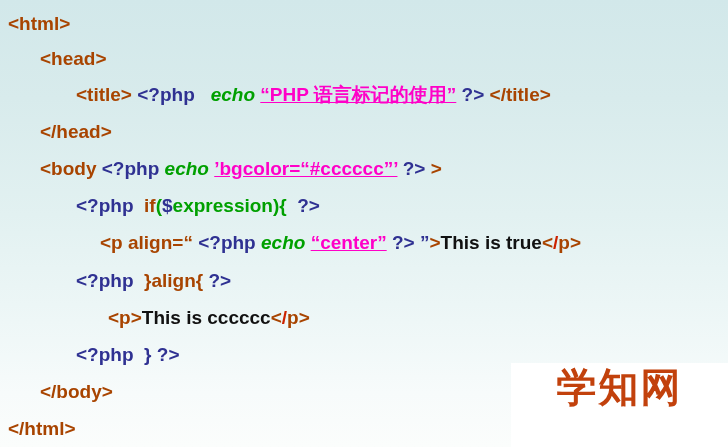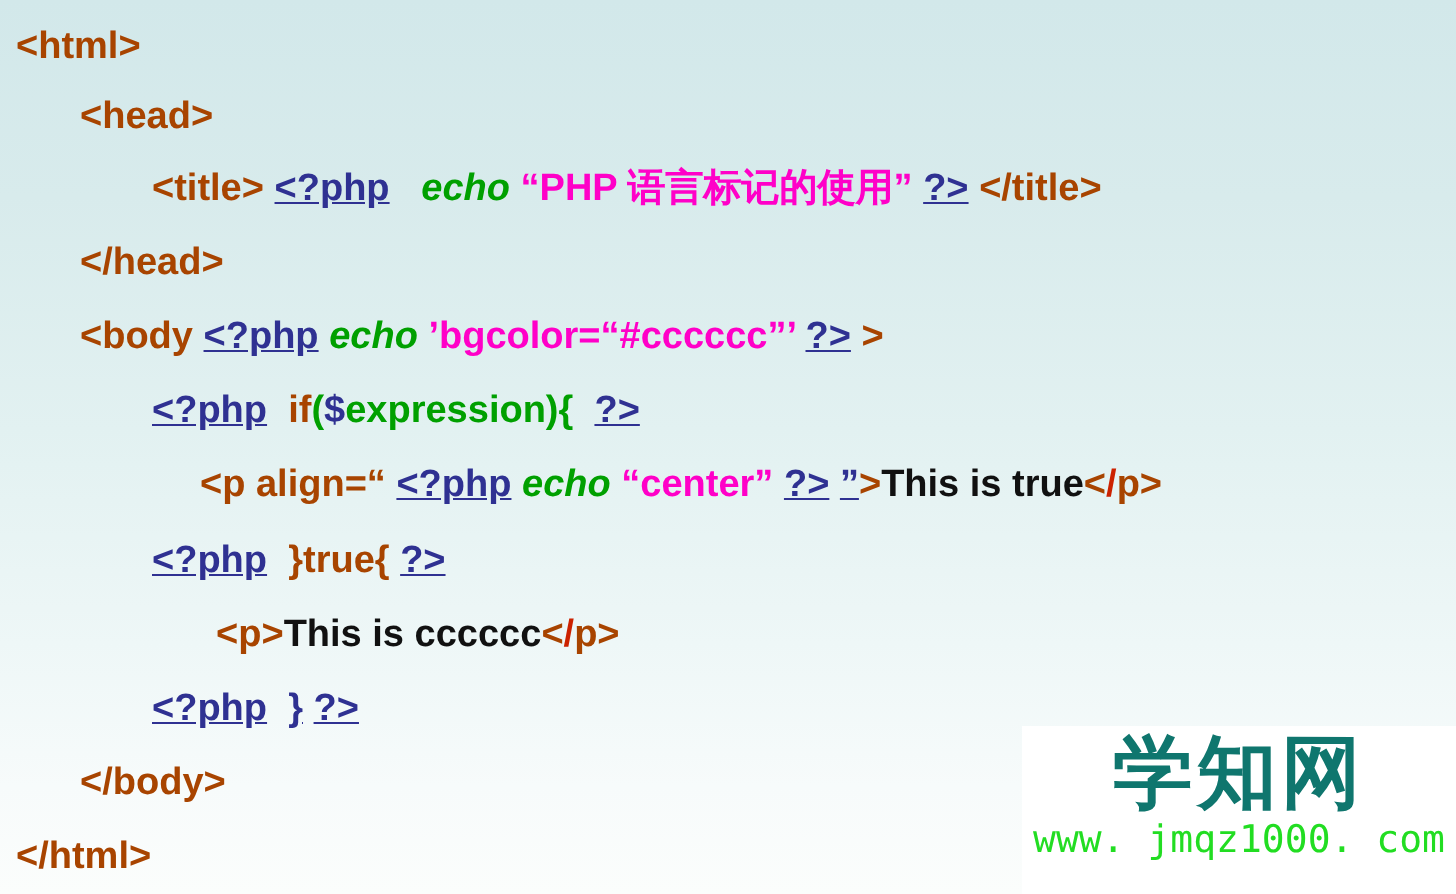--- a/index.html
+++ b/index.html
@@ -30,23 +30,23 @@
     font-family: "Liberation Sans", "DejaVu Sans", sans-serif;
     font-weight: bold;
     font-size: 19px;
     line-height: 20px;
     letter-spacing: 0px;
   }
 
   
   .t-tag     { color: #a84400; }          
   .t-slash   { color: #cc2200; }          
-  .t-php     { color: #2f3192; text-decoration: underline; }          
+  .t-php     { color: #2f3192; }          
   .t-echo    { color: #00a000; font-style: italic; }          
-  .t-str     { color: #ff00c8; }          
+  .t-str     { color: #ff00c8; text-decoration: underline; }          
   .t-plain   { color: #111111; }          
   .t-kw      { color: #a84400; }          
   .t-expr    { color: #00a000; }          
   .t-var     { color: #2f3192; }          
 
   
   #watermark {
     position: absolute;
     left: 511px;
     top: 363px;
@@ -54,21 +54,21 @@
     height: 84px;
     background: #ffffff;
     overflow: hidden;
   }
   #watermark-cn {
     position: absolute;
     left: 0;
     top: 2px;
     width: 217px;
     text-align: center;
-    color: #0f766e;
+    color: #c2410c;
     font-family: Liberation Sans, sans-serif;
     font-weight: bold;
     font-size: 40px;
     line-height: 44px;
     letter-spacing: 2px;
   }
   #watermark-url {
     position: absolute;
     left: 0;
     top: 46px;
@@ -88,25 +88,24 @@
 <div id="code-canvas">
 
   <div id="code-lines">
       <div class="code-line" style="top: 14px; padding-left: 8px;"><span class="t-tag">&lt;html&gt;</span></div>
       <div class="code-line" style="top: 49px; padding-left: 40px;"><span class="t-tag">&lt;head&gt;</span></div>
       <div class="code-line" style="top: 85px; padding-left: 76px;"><span class="t-tag">&lt;title&gt;</span><span class="t-plain"> </span><span class="t-php">&lt;?php</span><span class="t-plain">   </span><span class="t-echo">echo</span><span class="t-plain"> </span><span class="t-str">“PHP 语言标记的使用”</span><span class="t-plain"> </span><span class="t-php">?&gt;</span><span class="t-plain"> </span><span class="t-tag">&lt;/title&gt;</span></div>
       <div class="code-line" style="top: 122px; padding-left: 40px;"><span class="t-tag">&lt;/head&gt;</span></div>
       <div class="code-line" style="top: 159px; padding-left: 40px;"><span class="t-tag">&lt;body</span><span class="t-plain"> </span><span class="t-php">&lt;?php</span><span class="t-plain"> </span><span class="t-echo">echo</span><span class="t-plain"> </span><span class="t-str">’bgcolor=“#cccccc”’</span><span class="t-plain"> </span><span class="t-php">?&gt;</span><span class="t-plain"> </span><span class="t-tag">&gt;</span></div>
       <div class="code-line" style="top: 196px; padding-left: 76px;"><span class="t-php">&lt;?php</span><span class="t-plain">  </span><span class="t-kw">if</span><span class="t-expr">(</span><span class="t-var">$</span><span class="t-expr">expression){</span><span class="t-plain">  </span><span class="t-php">?&gt;</span></div>
       <div class="code-line" style="top: 233px; padding-left: 100px;"><span class="t-tag">&lt;p align=“</span><span class="t-plain"> </span><span class="t-php">&lt;?php</span><span class="t-plain"> </span><span class="t-echo">echo</span><span class="t-plain"> </span><span class="t-str">“center”</span><span class="t-plain"> </span><span class="t-php">?&gt;</span><span class="t-plain"> </span><span class="t-php">”</span><span class="t-tag">&gt;</span><span class="t-plain">This is true</span><span class="t-tag">&lt;</span><span class="t-slash">/</span><span class="t-tag">p&gt;</span></div>
-      <div class="code-line" style="top: 271px; padding-left: 76px;"><span class="t-php">&lt;?php</span><span class="t-plain">  </span><span class="t-kw">}true{</span><span class="t-plain"> </span><span class="t-php">?&gt;</span></div>
+      <div class="code-line" style="top: 271px; padding-left: 76px;"><span class="t-php">&lt;?php</span><span class="t-plain">  </span><span class="t-kw">}align{</span><span class="t-plain"> </span><span class="t-php">?&gt;</span></div>
       <div class="code-line" style="top: 308px; padding-left: 108px;"><span class="t-tag">&lt;p&gt;</span><span class="t-plain">This is cccccc</span><span class="t-tag">&lt;</span><span class="t-slash">/</span><span class="t-tag">p&gt;</span></div>
       <div class="code-line" style="top: 345px; padding-left: 76px;"><span class="t-php">&lt;?php</span><span class="t-plain">  </span><span class="t-php">}</span><span class="t-plain"> </span><span class="t-php">?&gt;</span></div>
       <div class="code-line" style="top: 382px; padding-left: 40px;"><span class="t-tag">&lt;/body&gt;</span></div>
       <div class="code-line" style="top: 419px; padding-left: 8px;"><span class="t-tag">&lt;/html&gt;</span></div>
     </div>
 
   <div id="watermark">
     <div id="watermark-cn">学知网</div>
-    <div id="watermark-url">www. jmqz1000. com</div>
   </div>
 
 </div>
 
 </body></html>

